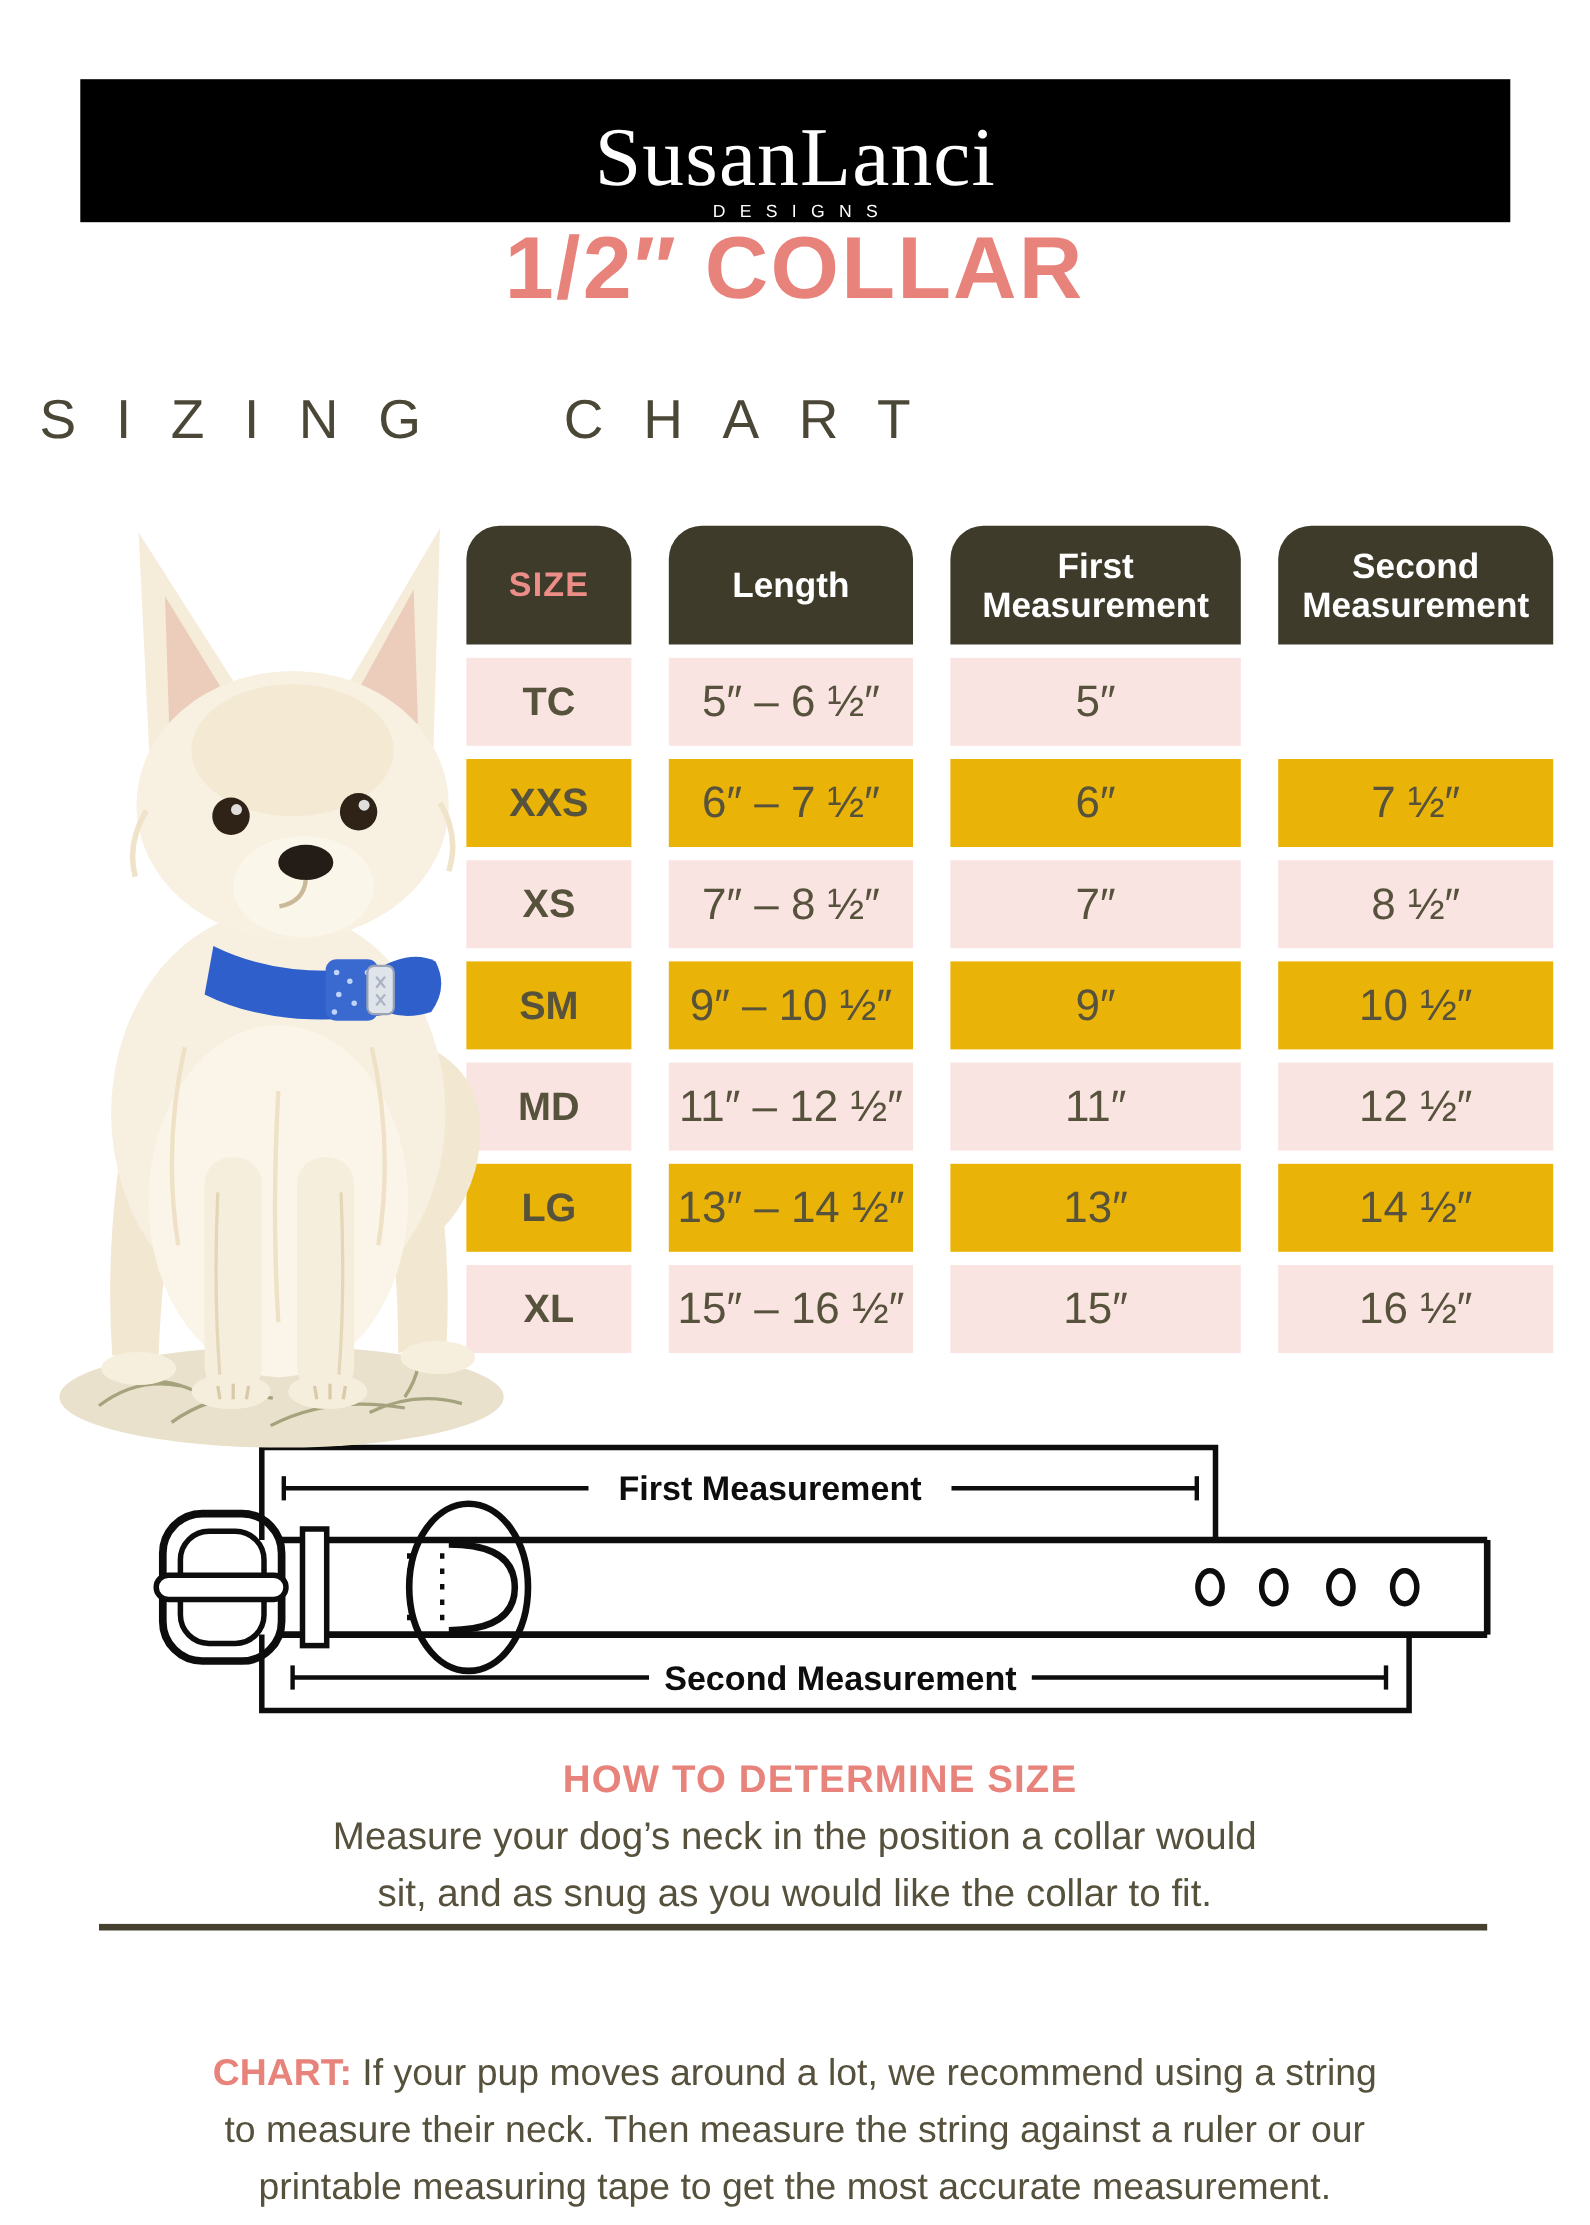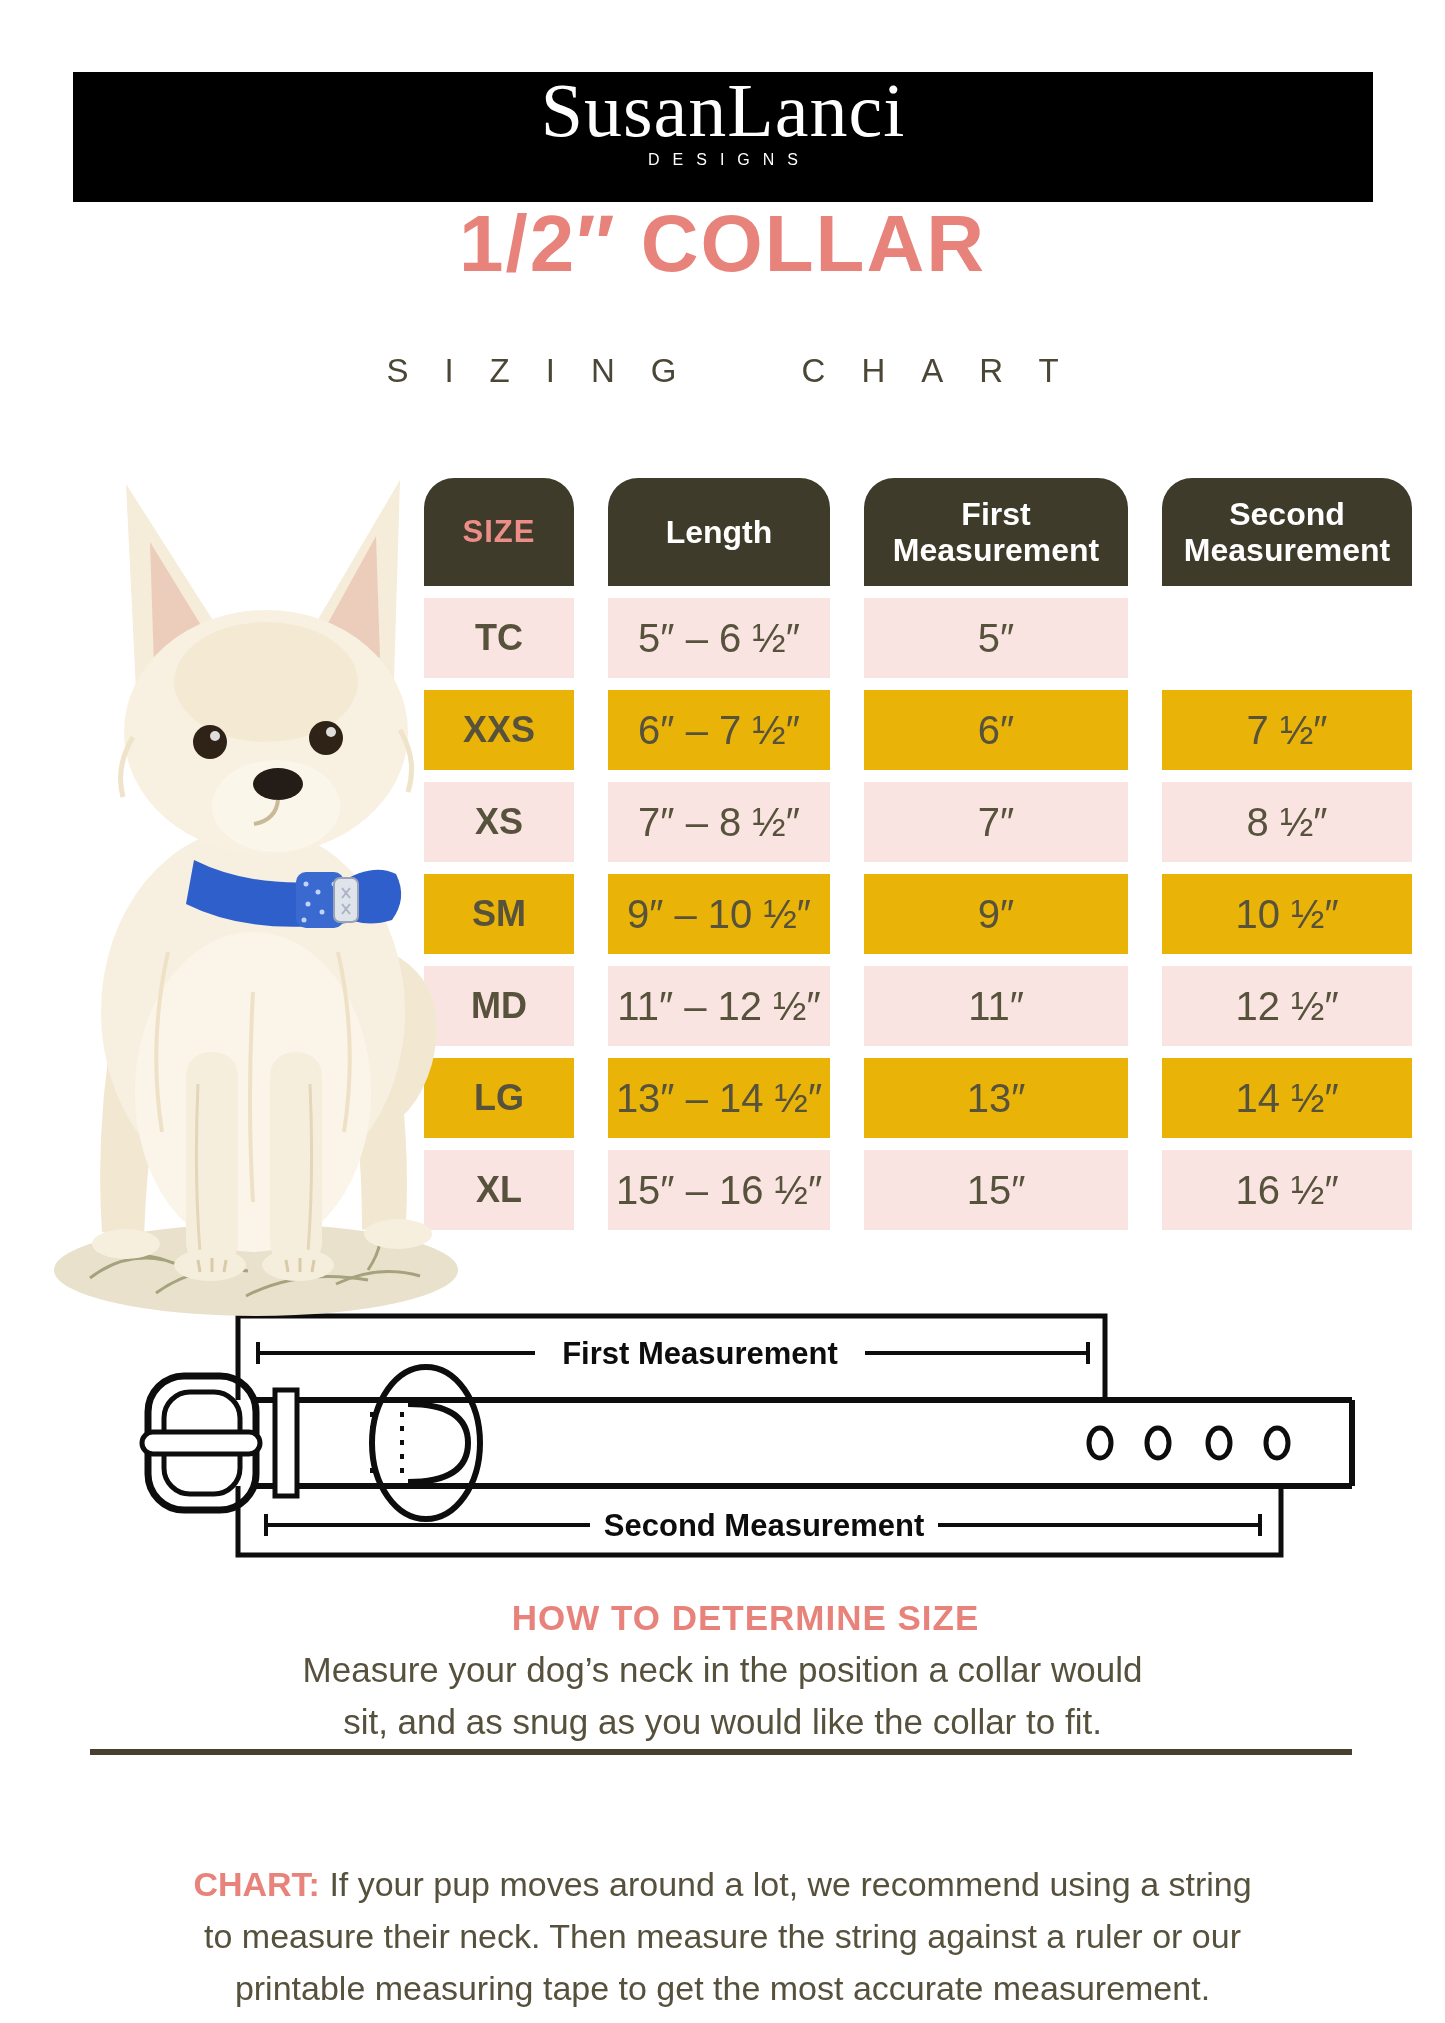--- a/index.html
+++ b/index.html
@@ -3,37 +3,37 @@
 <meta charset="utf-8">
 <style>
   html,body{margin:0;padding:0;background:#ffffff;}
   .page{
     position:relative;width:1445px;height:2023px;background:#ffffff;overflow:hidden;
     font-family:"Liberation Sans","DejaVu Sans",sans-serif;
   }
   
   .brandbar{
     position:absolute;left:73px;top:72px;width:1300px;height:130px;background:#000000;
-    display:flex;flex-direction:column;align-items:center;justify-content:flex-start;
+    display:flex;flex-direction:column;align-items:center;justify-content:flex-end;
   }
   .brand-name{
     font-family:"Liberation Serif","DejaVu Serif",serif;
     color:#ffffff;font-size:76px;line-height:1;letter-spacing:1px;
   }
   .brand-tagline{
     color:#ffffff;font-size:16px;letter-spacing:13px;padding-left:13px;margin-top:3px;
   }
   
   .title{
     position:absolute;left:0;top:198px;width:100%;margin:0;text-align:center;
     color:#e8837c;font-size:80px;font-weight:bold;letter-spacing:2px;
   }
   .subtitle{
-    position:absolute;left:0;top:352px;width:100%;text-align:center;
-    color:#4b4736;font-size:33px;font-weight:400;letter-spacing:36px;word-spacing:44px;padding-left:36px;box-sizing:border-box;
+    position:absolute;left:0;top:352px;width:100%;text-align:left;
+    color:#4b4736;font-size:50px;font-weight:400;letter-spacing:36px;word-spacing:44px;padding-left:36px;box-sizing:border-box;
   }
   
   .table{position:absolute;left:424px;top:478px;z-index:1;}
   .grid4{display:grid;grid-template-columns:150px 222px 264px 250px;column-gap:34px;}
   .hcell{
     height:108px;background:#3e3b2b;border-radius:30px 30px 0 0;
     display:flex;align-items:center;justify-content:center;text-align:center;
     color:#ffffff;font-weight:bold;font-size:32px;line-height:36px;
   }
   .hcell.size{color:#ec8d87;font-size:31px;letter-spacing:1px;}

